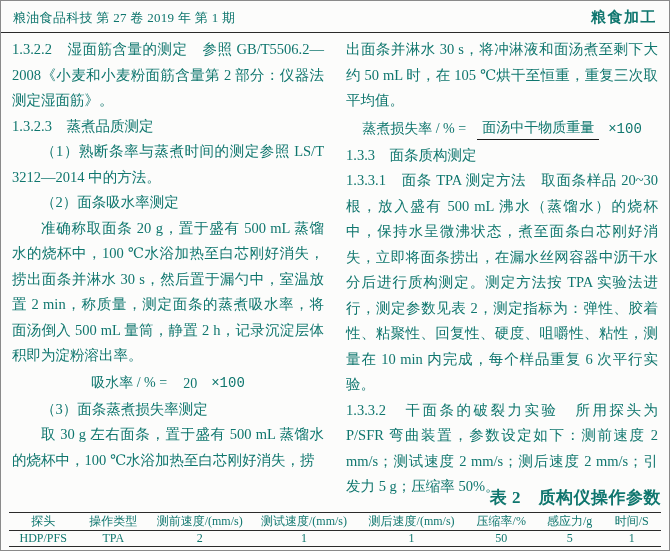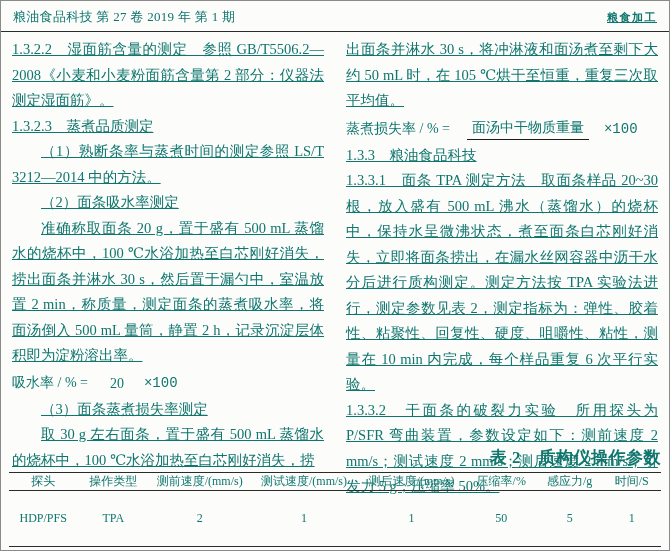--- a/index.html
+++ b/index.html
@@ -18,41 +18,41 @@
   }
   
   .running-head{
     position:absolute;top:0;left:0;right:0;
     box-sizing:border-box;
     padding:7px 12px 5px 12px;
     border-bottom:1.5px solid #2b2b2b;
     display:flex;justify-content:space-between;align-items:baseline;
   }
   .journal-info{font-size:13px;letter-spacing:.3px;}
-  .section-label{font-size:11px;font-weight:bold;letter-spacing:1.5px;text-decoration:underline;}
+  .section-label{font-size:15px;font-weight:bold;letter-spacing:1.5px;}
   
   .columns{
     position:absolute;top:36px;left:11px;right:11px;
     display:flex;gap:22px;
   }
   .col{
     flex:1;min-width:0;
     font-size:14.5px;line-height:25.5px;
     text-align:justify;text-justify:inter-ideograph;
   }
-  .col p{margin:0;text-decoration:underline;}
+  .col p{margin:0;}
   .indent{text-indent:2em;}
   
   .formula{
-    display:flex;align-items:center;
+    display:flex;justify-content:center;align-items:center;
     margin:4px 0 3px 0;
     font-size:14px;line-height:20px;text-align:center;
   }
   .formula .lhs{margin-right:4px;}
-  .frac{display:inline-flex;flex-direction:column;margin:0 13px;vertical-align:middle;}
+  .frac{display:inline-flex;flex-direction:column;margin:0 7px;vertical-align:middle;}
   .frac .num{padding:0 5px 1px 5px;border-bottom:1px solid #1c1c1c;}
   .frac .den{padding:1px 5px 0 5px;}
   .formula .rhs{margin-left:2px;font-family:Liberation Mono, monospace;}
   
   .table-block{
     position:absolute;left:8px;right:8px;bottom:3px;
   }
   .table-caption{
     text-align:right;font-size:17px;font-weight:bold;
     margin:8px 0 3px 0;letter-spacing:.5px;
@@ -64,21 +64,21 @@
   table.params thead tr{
     border-top:1.8px solid #2b2b2b;
     border-bottom:1px solid #2b2b2b;
   }
   table.params tbody tr{border-bottom:1.8px solid #2b2b2b;}
   table.params th{
     font-weight:normal;text-align:center;
     padding:0 1px;white-space:nowrap;overflow:hidden;
   }
   table.params td{
-    text-align:center;padding:20px 1px;white-space:nowrap;
+    text-align:center;padding:0 1px;white-space:nowrap;
   }
 </style>
 </head>
 <body>
 
 <div class="page">
 
   <div class="running-head">
     <span class="journal-info">粮油食品科技 第 27 卷 2019 年 第 1 期</span>
     <span class="section-label">粮食加工</span>
@@ -109,21 +109,21 @@
       <p>出面条并淋水 30 s，将冲淋液和面汤煮至剩下大约 50 mL 时，在 105 ℃烘干至恒重，重复三次取平均值。</p>
 
       <div class="formula">
         <span class="lhs">蒸煮损失率 / % =</span>
         <span class="frac">
           <span class="num">面汤中干物质重量</span>
         </span>
         <span class="rhs">×100</span>
       </div>
 
-      <p>1.3.3　粮油食品科技</p>
+      <p>1.3.3　面条质构测定</p>
       <p>1.3.3.1　面条 TPA 测定方法　取面条样品 20~30 根，放入盛有 500 mL 沸水（蒸馏水）的烧杯中，保持水呈微沸状态，煮至面条白芯刚好消失，立即将面条捞出，在漏水丝网容器中沥干水分后进行质构测定。测定方法按 TPA 实验法进行，测定参数见表 2，测定指标为：弹性、胶着性、粘聚性、回复性、硬度、咀嚼性、粘性，测量在 10 min 内完成，每个样品重复 6 次平行实验。</p>
       <p>1.3.3.2　干面条的破裂力实验　所用探头为 P/SFR 弯曲装置，参数设定如下：测前速度 2 mm/s；测试速度 2 mm/s；测后速度 2 mm/s；引发力 5 g；压缩率 50%。</p>
     </div>
   </div>
 
   <div class="table-block">
     <p class="table-caption">表 2　质构仪操作参数</p>
     <table class="params">
       <colgroup>
         <col style="width:10.5%">

